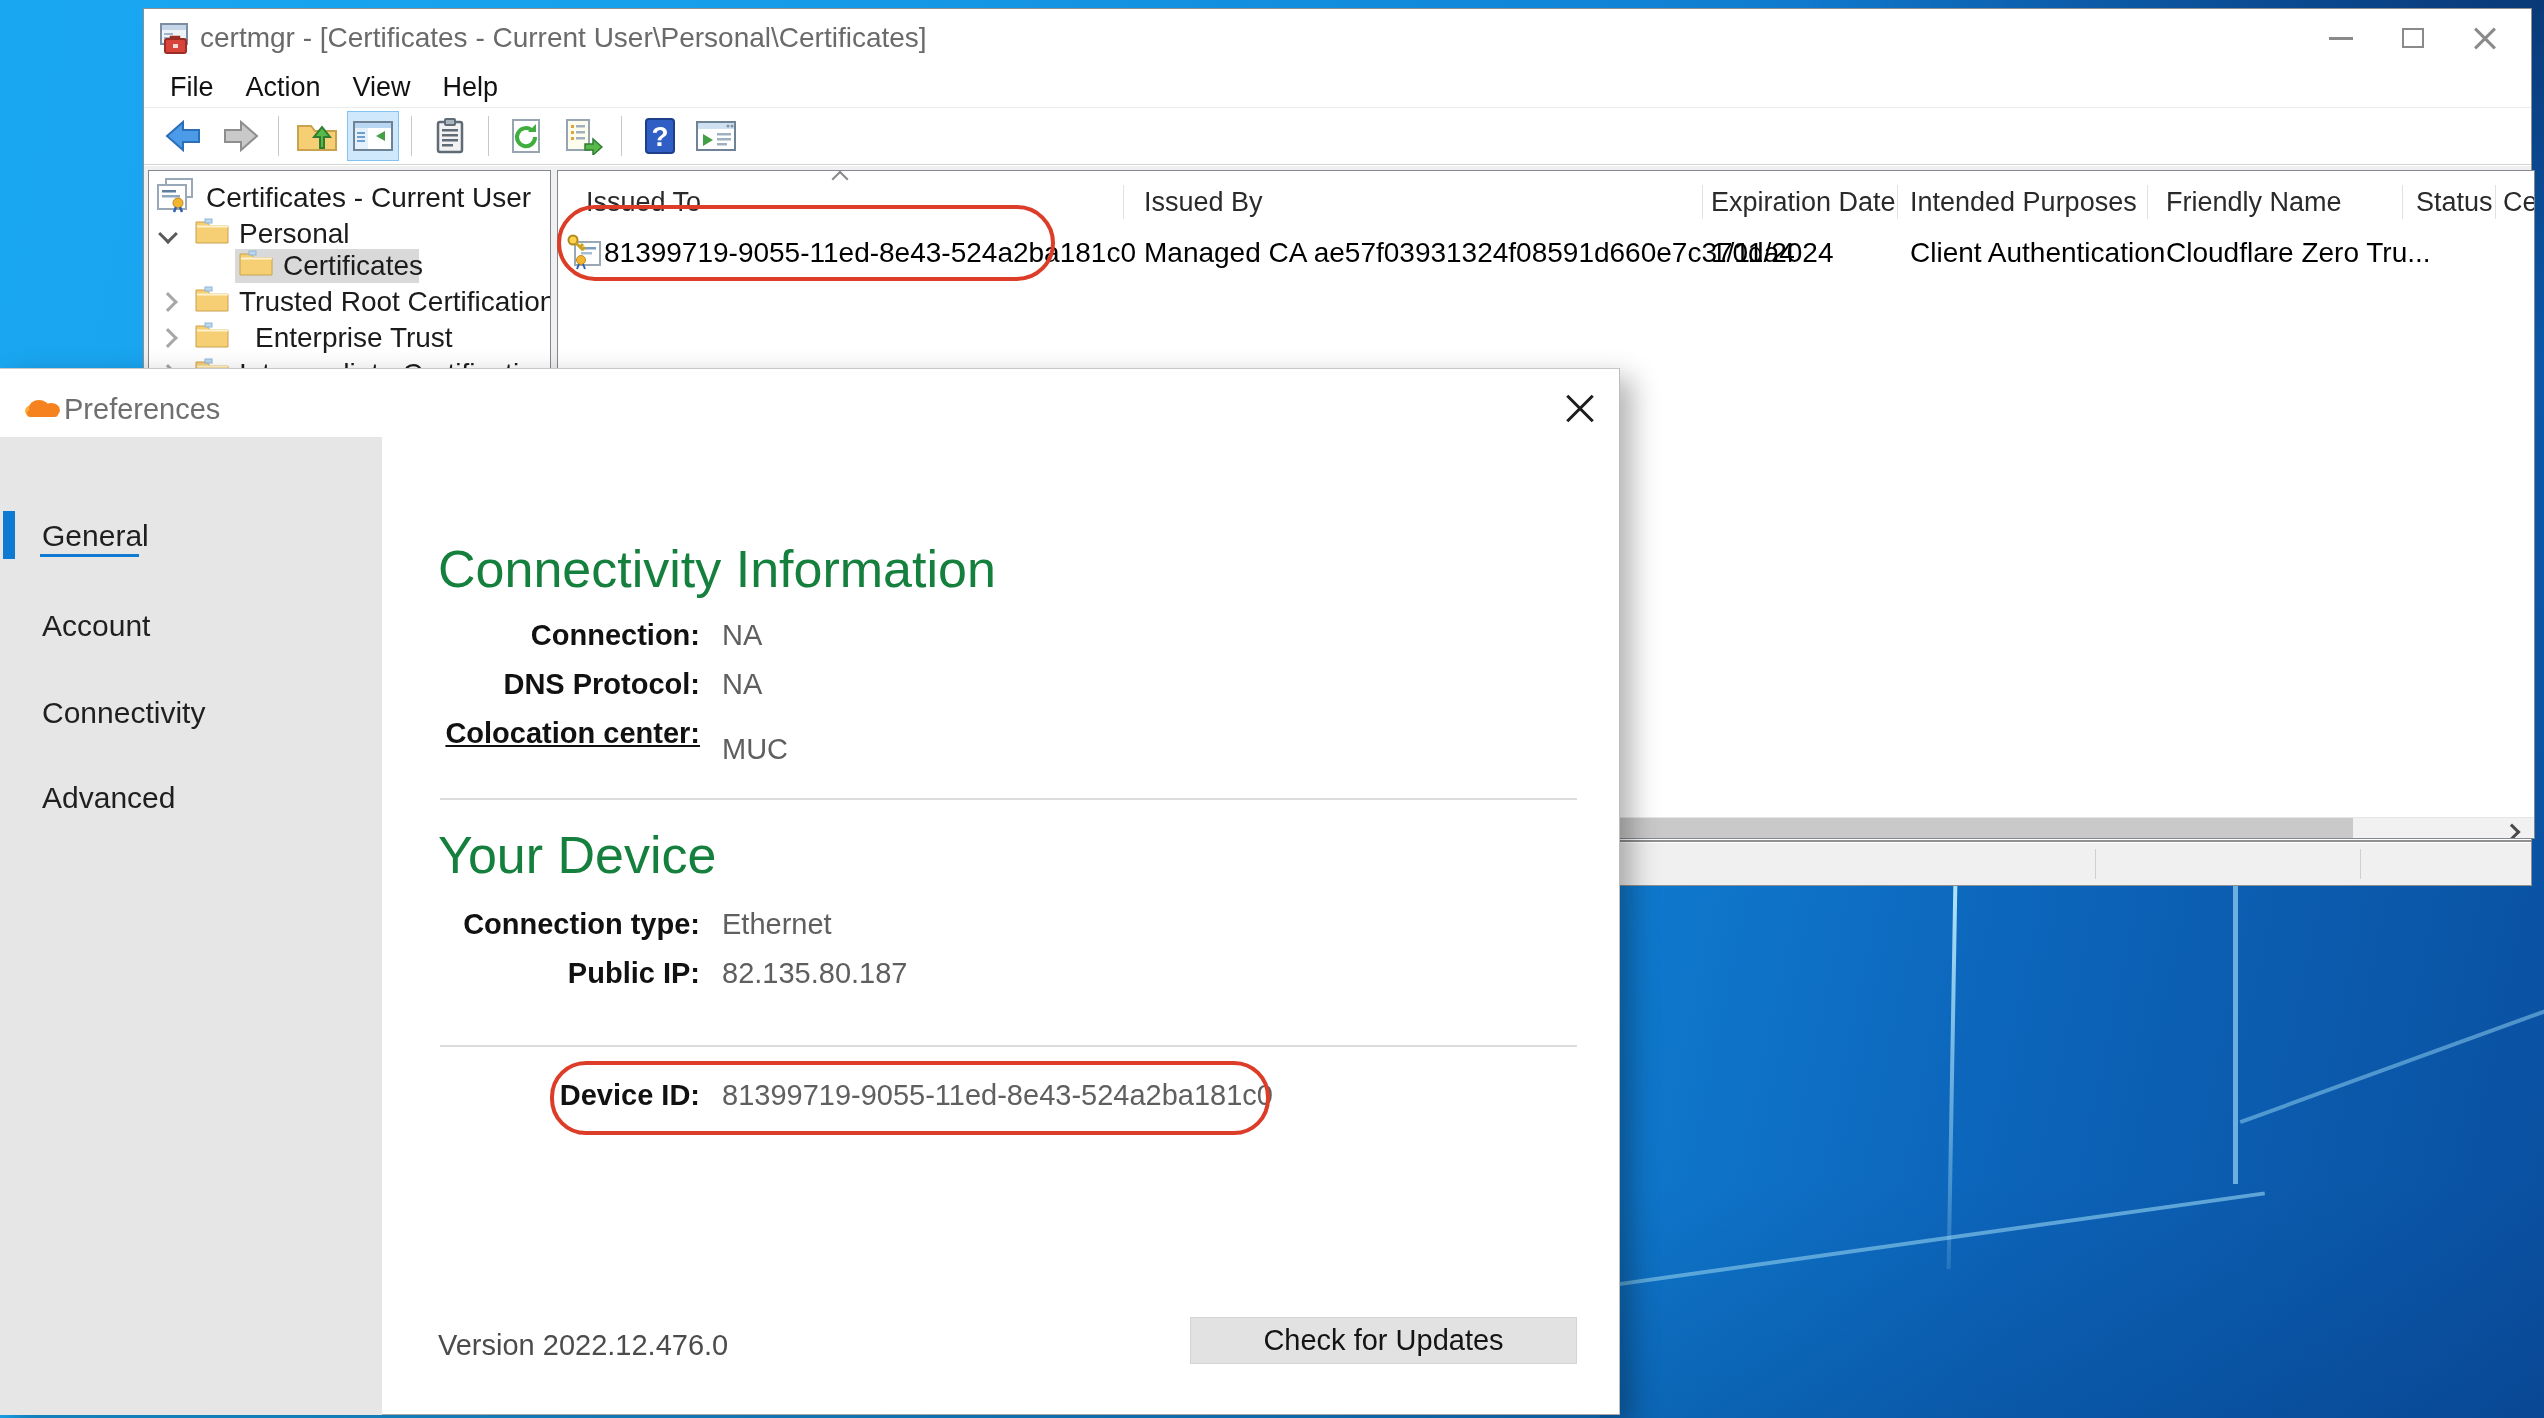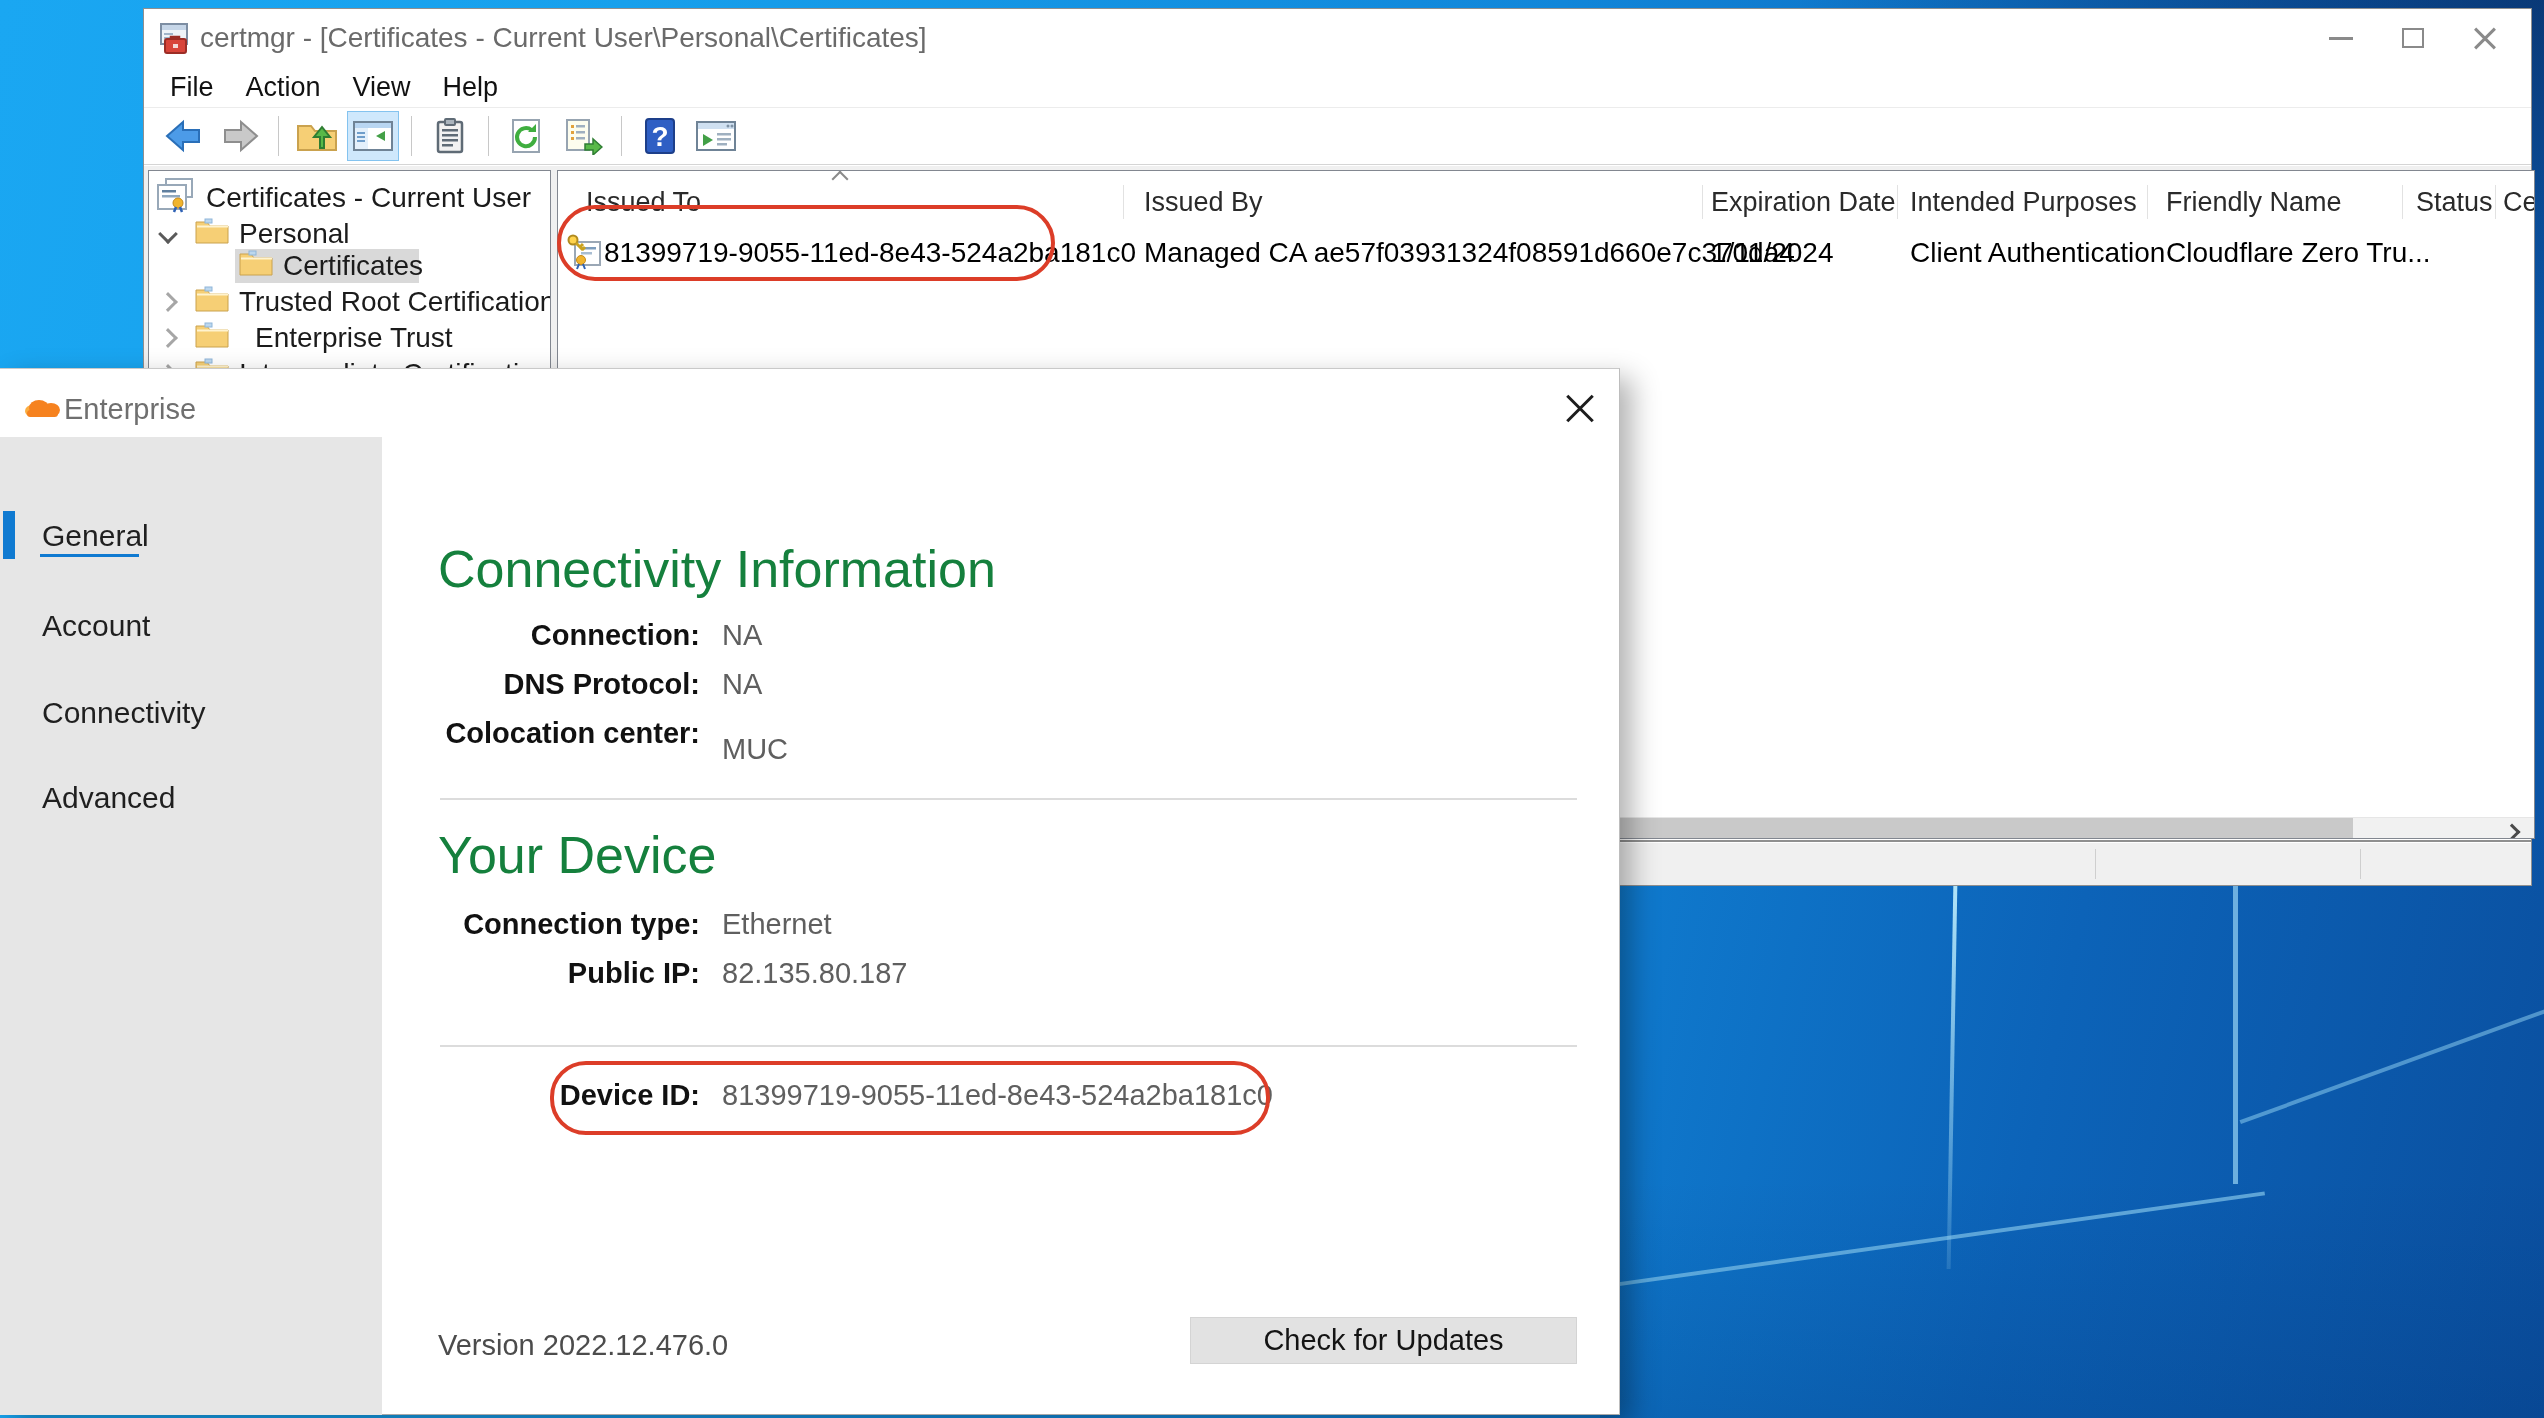--- a/index.html
+++ b/index.html
@@ -333,41 +333,41 @@
 <div class="prefs">
 
   <span class="pf-logo">
     <svg width="40" height="22" viewBox="0 0 40 22">
       <ellipse cx="10" cy="14" rx="7" ry="6" fill="#fbad41"></ellipse>
       <ellipse cx="17" cy="11" rx="10" ry="8" fill="#f6821f"></ellipse>
       <ellipse cx="29" cy="13" rx="9" ry="7" fill="#f6821f"></ellipse>
       <rect x="5" y="13" width="31" height="7" rx="3.5" fill="#f6821f"></rect>
     </svg>
   </span>
-  <span class="pf-title">Enterprise</span>
+  <span class="pf-title">Preferences</span>
   <div class="pf-close">
       <i></i>
       <em></em>
     </div>
 
   <div class="pf-sidebar">
     <div class="pf-indicator"></div>
     <span class="pf-nav" style="top:82px;">General</span>
     <div class="pf-underline"></div>
     <span class="pf-nav" style="top:172px;">Account</span>
     <span class="pf-nav" style="top:259px;">Connectivity</span>
     <span class="pf-nav" style="top:344px;">Advanced</span>
   </div>
 
   <div class="pf-heading" style="top:170px;">Connectivity Information</div>
   <div class="pf-label" style="top:250px;">Connection:</div>
   <div class="pf-value" style="top:250px;">NA</div>
   <div class="pf-label" style="top:299px;">DNS Protocol:</div>
   <div class="pf-value" style="top:299px;">NA</div>
-  <div class="pf-label" style="top:348px;">Colocation center:</div>
+  <div class="pf-label" style="top:348px;text-decoration:underline;">Colocation center:</div>
   <div class="pf-value" style="top:364px;">MUC</div>
 
   <div class="pf-divider" style="top:429px;"></div>
 
   <div class="pf-heading" style="top:456px;">Your Device</div>
   <div class="pf-label" style="top:539px;">Connection type:</div>
   <div class="pf-value" style="top:539px;">Ethernet</div>
   <div class="pf-label" style="top:588px;">Public IP:</div>
   <div class="pf-value" style="top:588px;">82.135.80.187</div>
 

